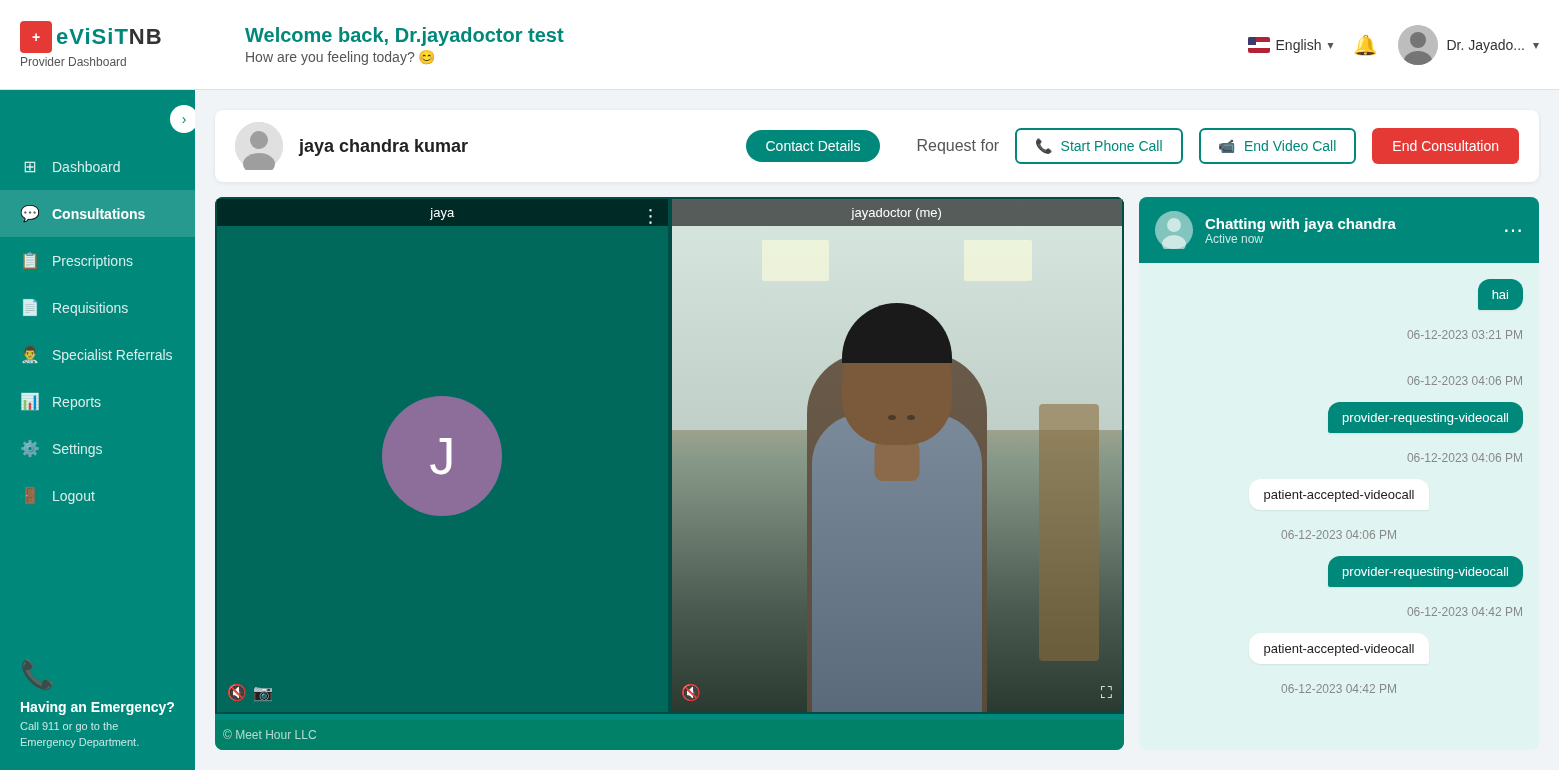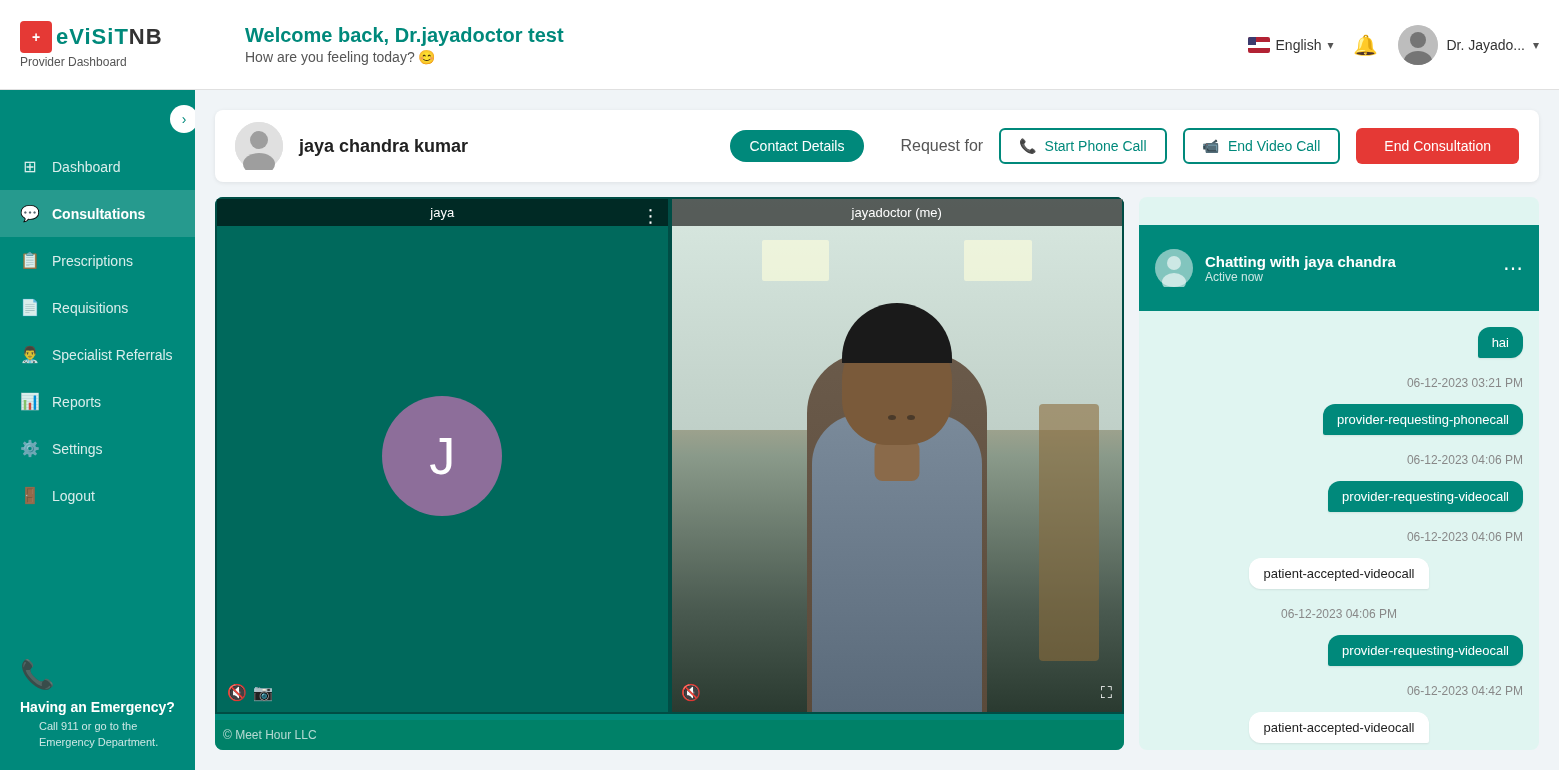--- a/index.html
+++ b/index.html
@@ -183,21 +183,20 @@
     .emergency-title {
       font-size: 14px;
       font-weight: bold;
       color: #fff;
     }
     .emergency-text {
       font-size: 11px;
       color: rgba(255,255,255,0.8);
       margin-top: 4px;
       line-height: 1.4;
-      margin-left: 19px;
     }
 
     
     .content-area {
       flex: 1;
       display: flex;
       flex-direction: column;
       overflow: hidden;
       background: #f0f4f7;
       padding: 20px;
@@ -267,21 +266,21 @@
       padding: 8px 18px;
       font-size: 14px;
       cursor: pointer;
       font-weight: 500;
     }
     .end-consultation-btn {
       background: #e53935;
       color: #fff;
       border: none;
       border-radius: 6px;
-      padding: 10px 28px;
+      padding: 10px 20px;
       font-size: 14px;
       cursor: pointer;
       font-weight: 500;
     }
 
     
     .video-chat-row {
       display: flex;
       gap: 15px;
       flex: 1;
@@ -383,25 +382,24 @@
       background: #e0f5f1;
       border-radius: 8px;
       display: flex;
       flex-direction: column;
       overflow: hidden;
       flex-shrink: 0;
     }
     .chat-header {
       background: #00897b;
       color: #fff;
-      padding: 24px 16px;
+      padding: 14px 16px;
       display: flex;
       align-items: center;
       gap: 12px;
-      margin-top: 28px;
     }
     .chat-avatar {
       width: 38px;
       height: 38px;
       border-radius: 50%;
       background: rgba(255,255,255,0.3);
       display: flex;
       align-items: center;
       justify-content: center;
     }
@@ -634,23 +632,20 @@
         <div class="chat-messages">
 
           <div class="chat-msg">
             <div class="chat-bubble sent">
               <span>hai</span>
             </div>
             <span class="chat-timestamp">06-12-2023 03:21 PM</span>
           </div>
 
           <div class="chat-msg">
-            <div class="chat-bubble sent">
-              <span>provider-requesting-phonecall</span>
-            </div>
             <span class="chat-timestamp">06-12-2023 04:06 PM</span>
           </div>
 
           <div class="chat-msg">
             <div class="chat-bubble sent">
               <span>provider-requesting-videocall</span>
             </div>
             <span class="chat-timestamp">06-12-2023 04:06 PM</span>
           </div>
 

